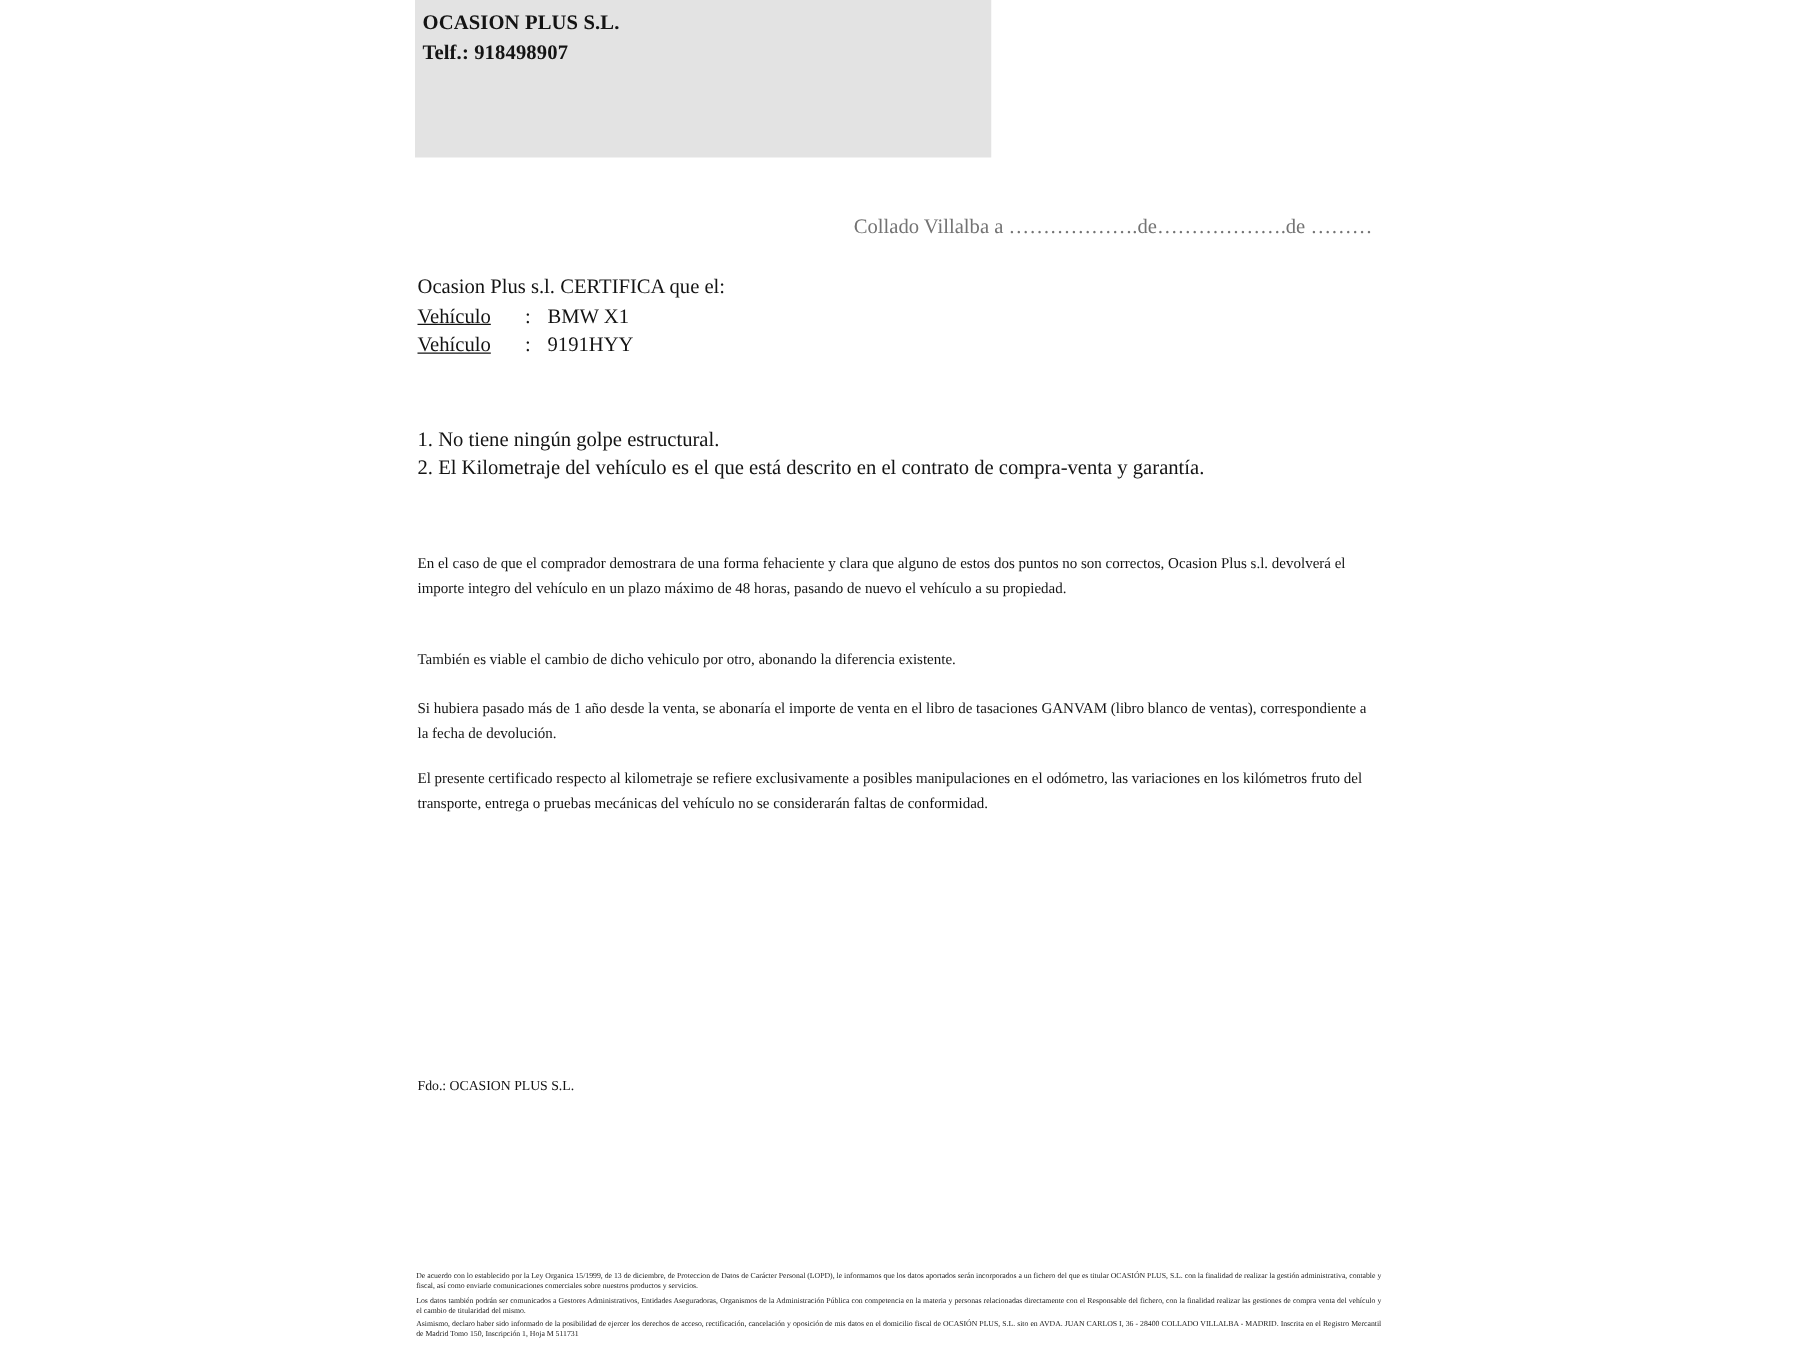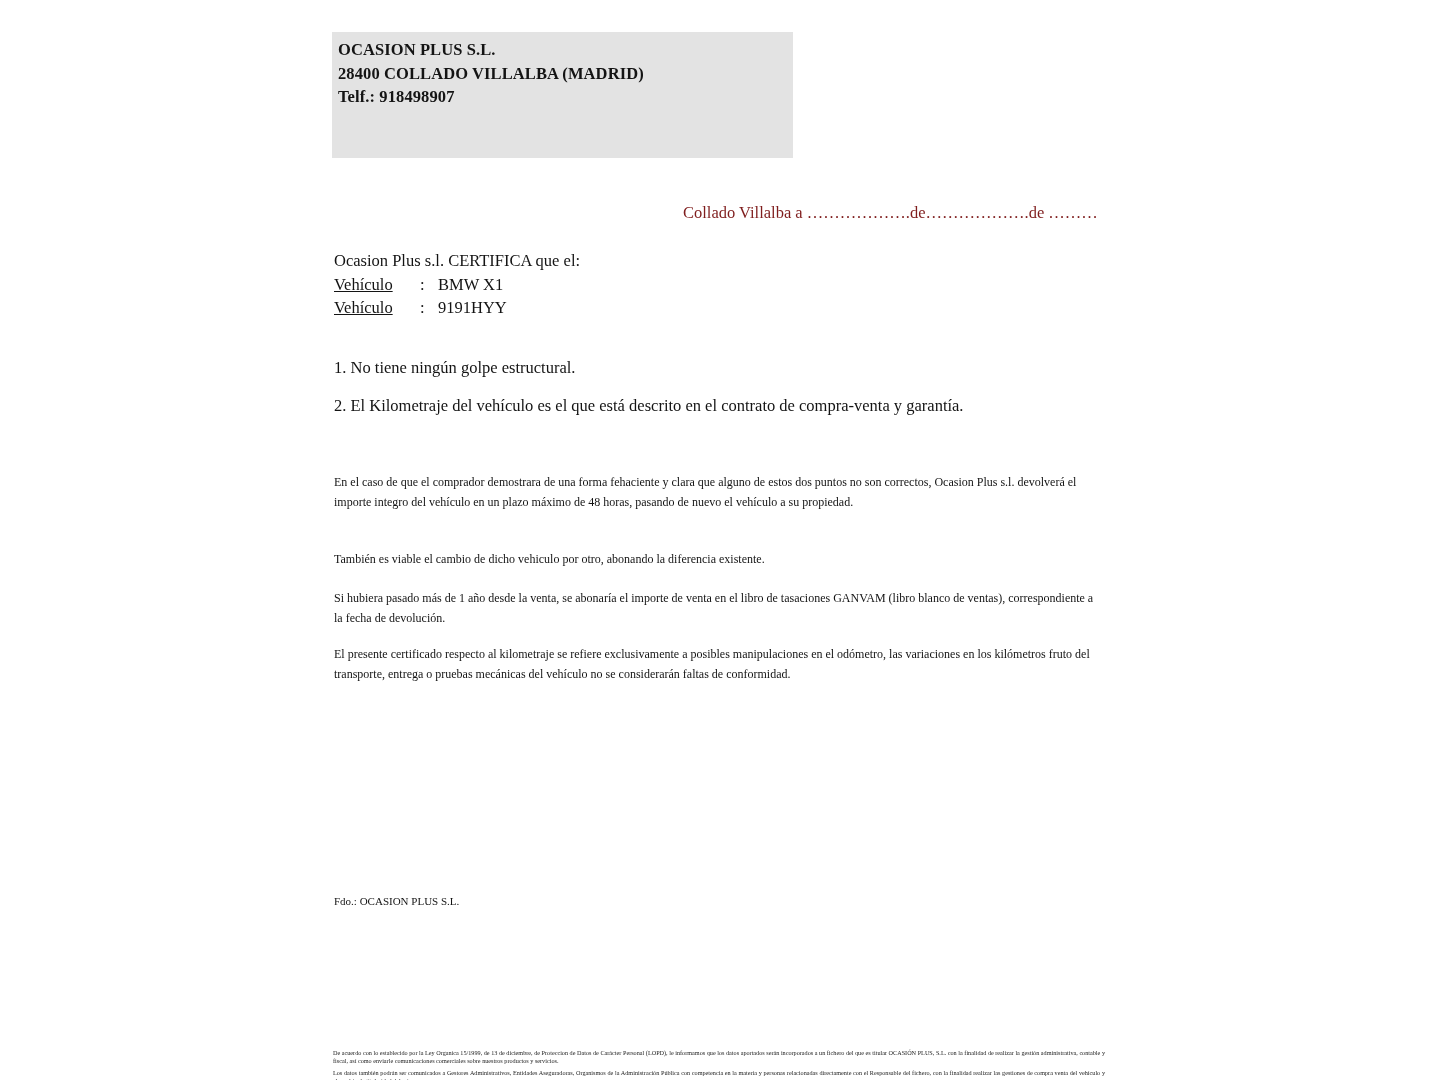--- a/index.html
+++ b/index.html
@@ -12,21 +12,20 @@
     height: 1080px;
     overflow: hidden;
     font-family: "Liberation Serif", serif;
     color: #141414;
   }
   .page {
     position: relative;
     width: 1440px;
     height: 968px;
     background: #ffffff;
-    margin-top: 32px;
   }
 
   
   .header-block {
     position: absolute;
     left: 332px;
     top: 0px;
     width: 461px;
     height: 126px;
     background: #e3e3e3;
@@ -41,21 +40,21 @@
     white-space: nowrap;
   }
 
   
   .date-line {
     position: absolute;
     left: 683px;
     top: 171px;
     font-size: 16.5px;
     white-space: nowrap;
-    color: #7f1d1d;
+    color: #737373;
   }
 
   
   .certifica {
     position: absolute;
     left: 334px;
     top: 217px;
     font-size: 16.5px;
     line-height: 23.5px;
     font-family: Liberation Serif, serif;
@@ -68,21 +67,21 @@
   }
   .cert-sep { display: inline-block; width: 18px; }
 
   
   .point {
     position: absolute;
     left: 334px;
     font-size: 16.5px;
     white-space: nowrap;
   }
-  .point-1 { top: 326px; }
+  .point-1 { top: 342px; }
   .point-2 { top: 364px; }
 
   
   .para {
     position: absolute;
     left: 334px;
     width: 770px;
     font-size: 12px;
     line-height: 19.6px;
   }
@@ -113,21 +112,20 @@
   }
   .legal p { margin: 0 0 3.5px 0; }
 </style>
 </head>
 <body>
 
 <div class="page">
 
   <div class="header-block">
     <div class="line">OCASION PLUS S.L.</div>
-    <div class="line">28400 COLLADO VILLALBA (MADRID)</div>
     <div class="line">Telf.: 918498907</div>
   </div>
 
   <div class="date-line">Collado Villalba a ……………….de……………….de ………</div>
 
   <div class="certifica">
     <div class="cert-row">Ocasion Plus s.l. CERTIFICA que el:</div>
     <div class="cert-row">
       <span class="cert-label">Vehículo</span><span class="cert-sep">:</span><span>BMW X1</span>
     </div>

